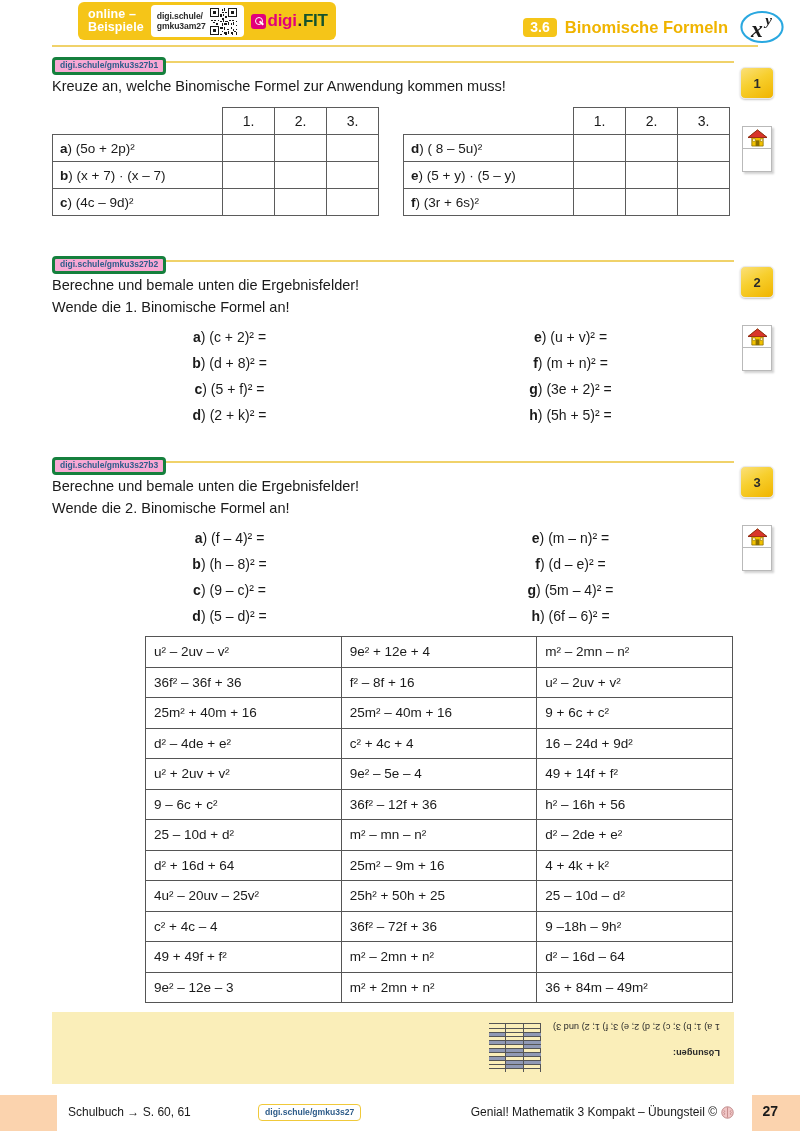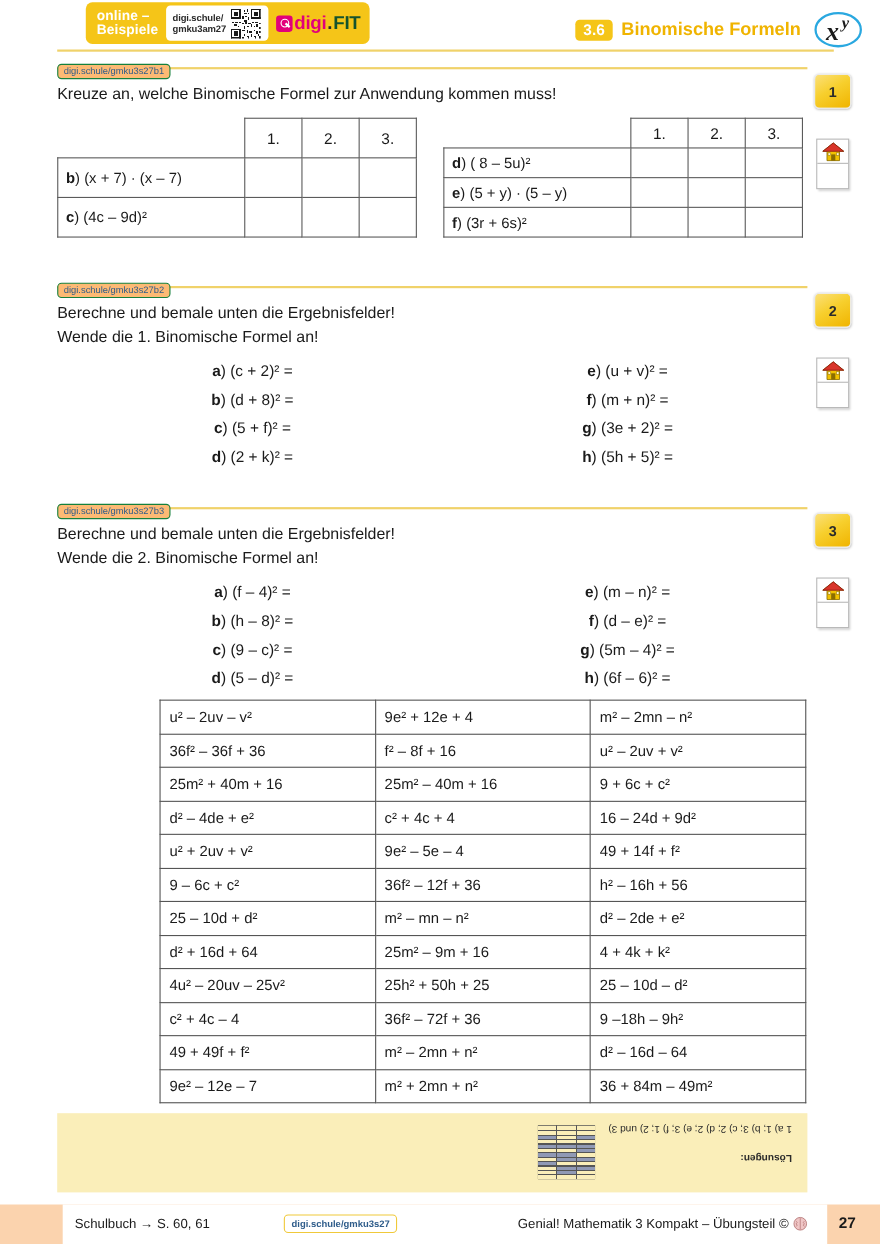--- a/index.html
+++ b/index.html
@@ -86,25 +86,25 @@
     color: #f0b400; font-weight: bold; font-size: 16.5px;
   }
   .xy-logo {
     position: absolute; right: 14px; top: 8px;
     width: 48px; height: 38px;
   }
 
   
   .code-tag {
     display: inline-block;
-    border: 1px solid #15803d;
+    border: 3px solid #15803d;
     border-radius: 4px;
-    background: #fdba74;
+    background: #f9a8d4;
     color: #2e5c8a;
-    font-size: 8.5px; font-weight: normal;
+    font-size: 8.5px; font-weight: bold;
     padding: 1.5px 5px 2px;
     line-height: 9px;
     position: relative; z-index: 2;
   }
   .tag-row { position: relative; height: 14px; }
   .tag-row .rule {
     position: absolute; left: 0; right: 0; top: 7px;
     height: 1.5px; background: #f0d26a; z-index: 1;
   }
   .tag-row .code-tag { margin-left: 0; }
@@ -340,20 +340,26 @@
   <div class="ex1-wrap">
     <table class="ex1-table">
       <tbody>
           <tr>
         <td class="blank"></td>
         <td class="num hdr">1.</td>
         <td class="num hdr">2.</td>
         <td class="num hdr">3.</td>
       </tr>
       <tr>
+        <td class="lbl"><b class="it-a">a</b>)&nbsp;<span>(5o + 2p)²</span></td>
+        <td class="num"></td>
+        <td class="num"></td>
+        <td class="num"></td>
+      </tr>
+      <tr>
         <td class="lbl"><b class="it-a">b</b>)&nbsp;<span>(x + 7) · (x – 7)</span></td>
         <td class="num"></td>
         <td class="num"></td>
         <td class="num"></td>
       </tr>
       <tr>
         <td class="lbl"><b class="it-a">c</b>)&nbsp;<span>(4c – 9d)²</span></td>
         <td class="num"></td>
         <td class="num"></td>
         <td class="num"></td>
@@ -481,21 +487,21 @@
         <td>c² + 4c – 4</td>
         <td>36f² – 72f + 36</td>
         <td>9 –18h – 9h²</td>
       </tr>
   <tr>
         <td>49 + 49f + f²</td>
         <td>m² – 2mn + n²</td>
         <td>d² – 16d – 64</td>
       </tr>
   <tr>
-        <td>9e² – 12e – 7</td>
+        <td>9e² – 12e – 3</td>
         <td>m² + 2mn + n²</td>
         <td>36 + 84m – 49m²</td>
       </tr>
 </tbody>
   </table>
 
 <div class="marker" style="top:67px;">1</div>
 <div class="house-card" style="top:126px;">
   <svg class="house-icon" viewBox="0 0 22 19">
     <polygon points="11,1 21,9 17,9 17,18 5,18 5,9 1,9" fill="#f2c200" stroke="#8a6d00" stroke-width=".8"></polygon>

